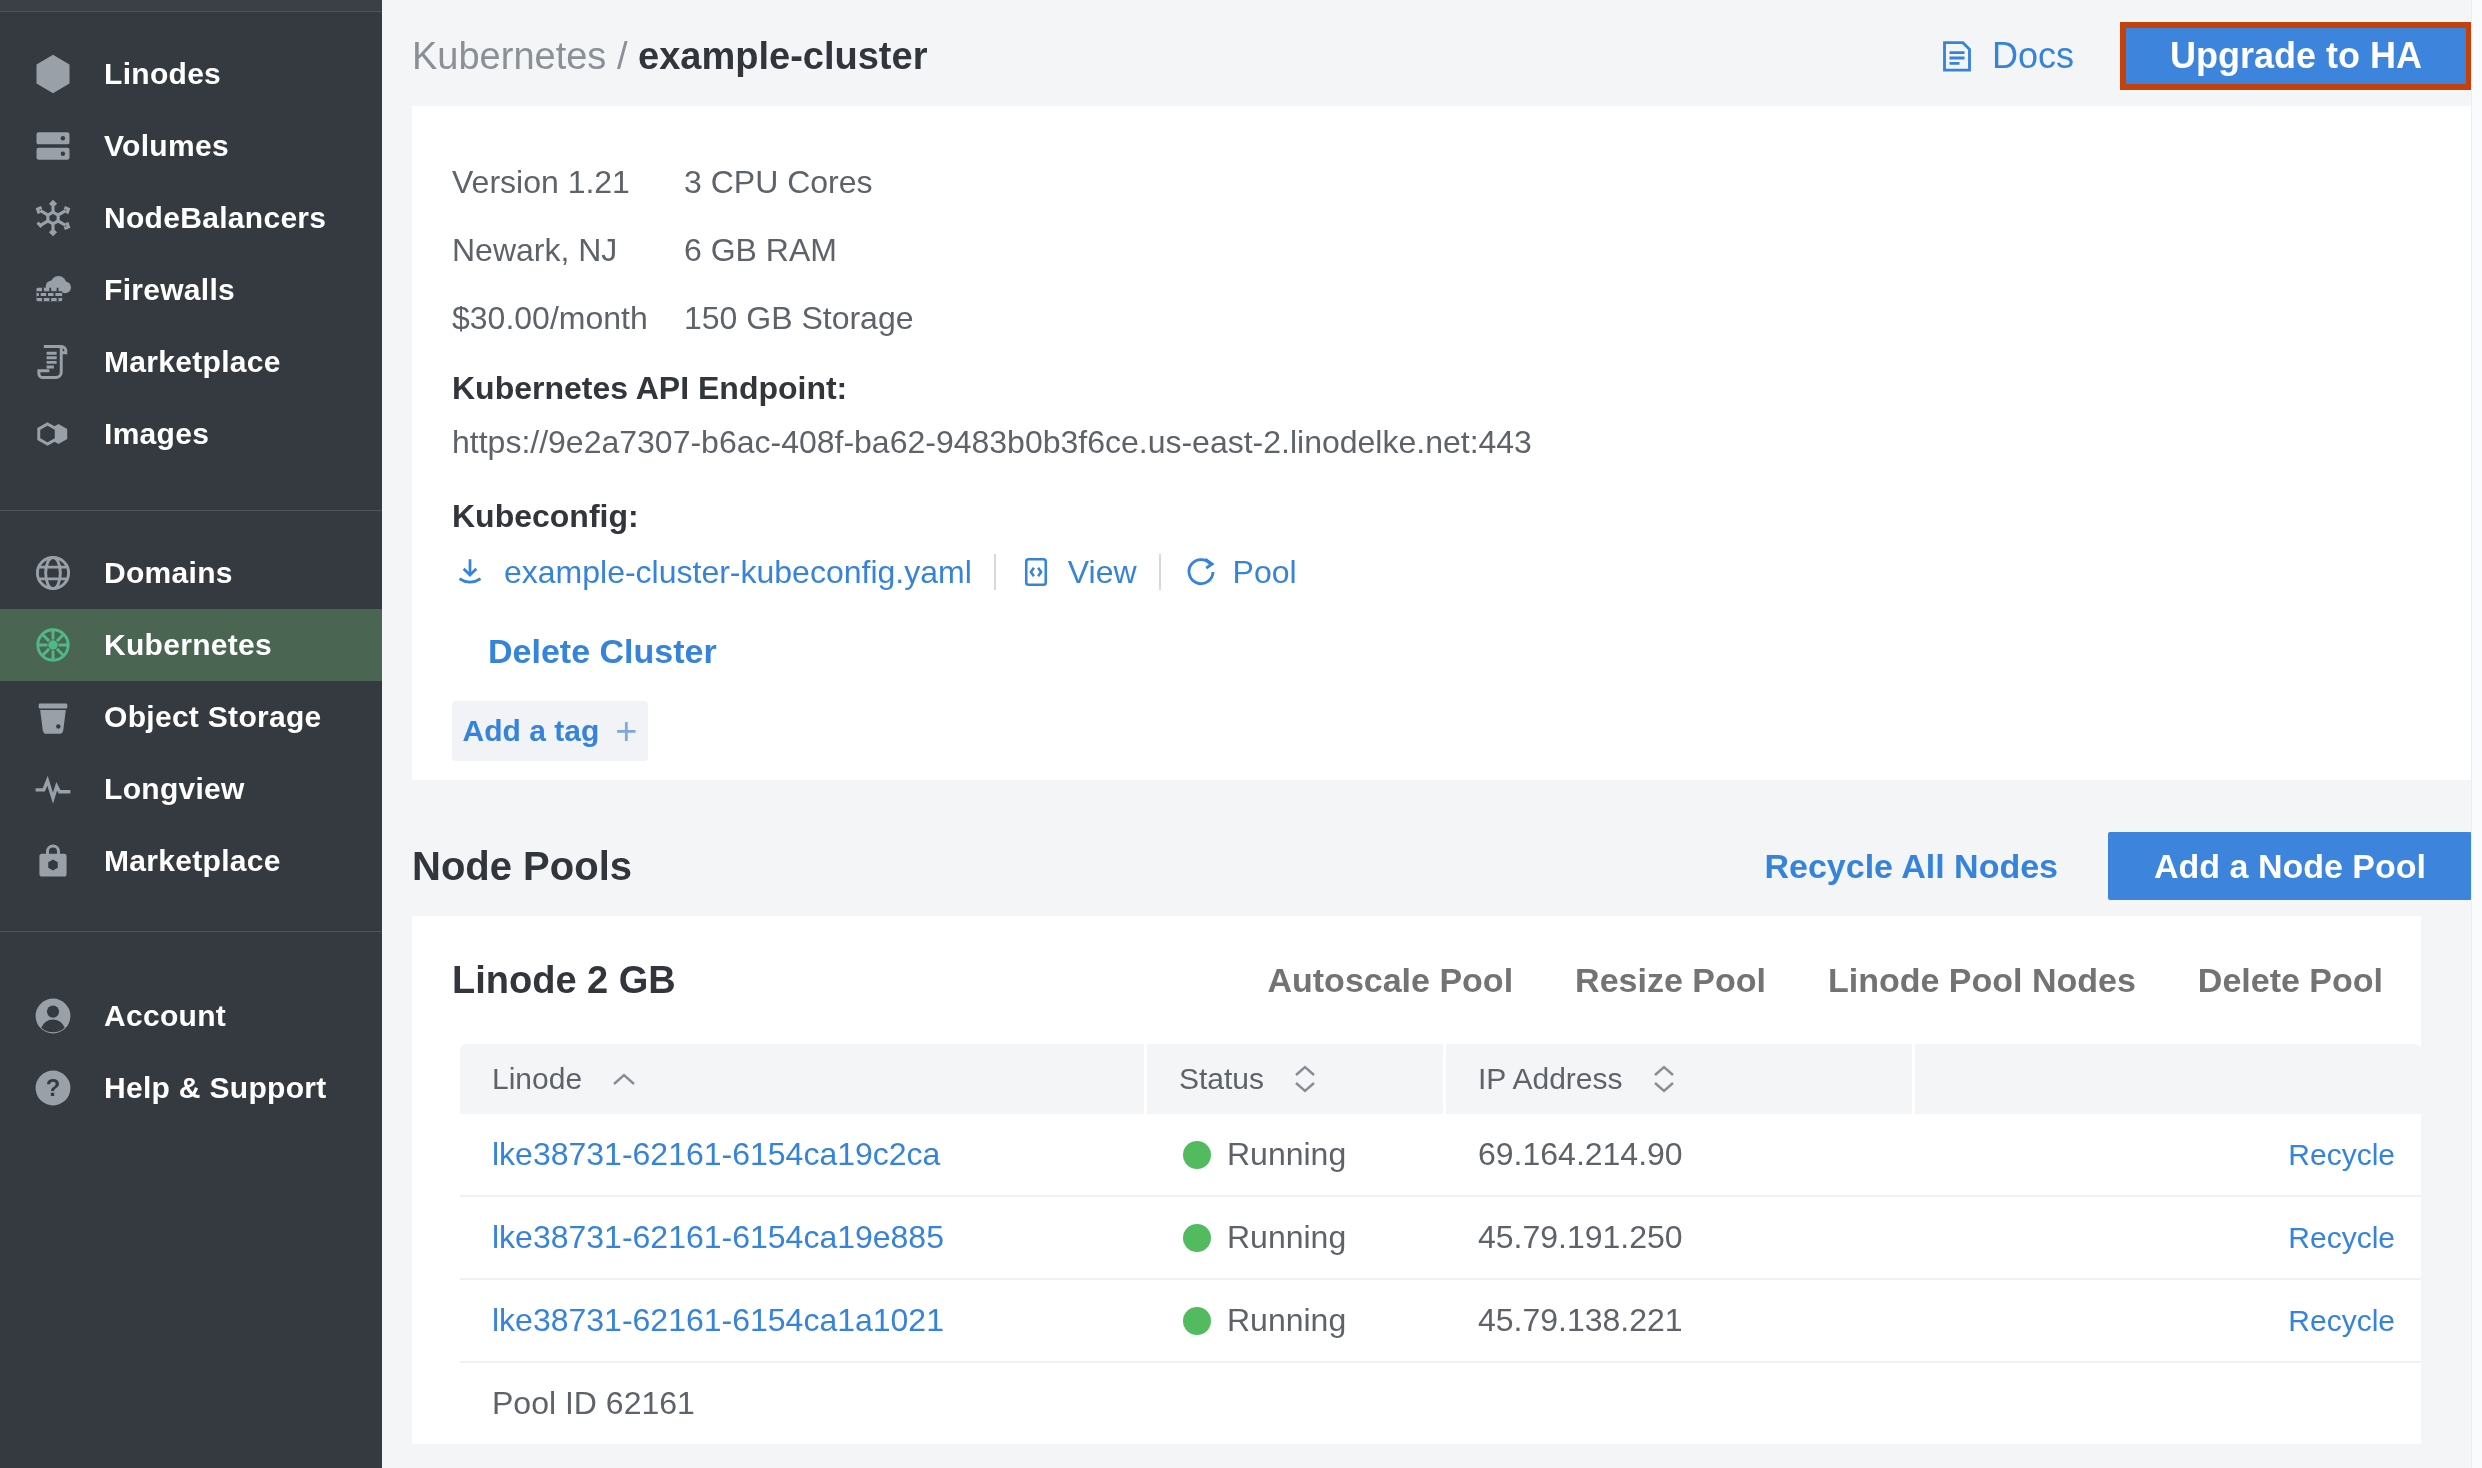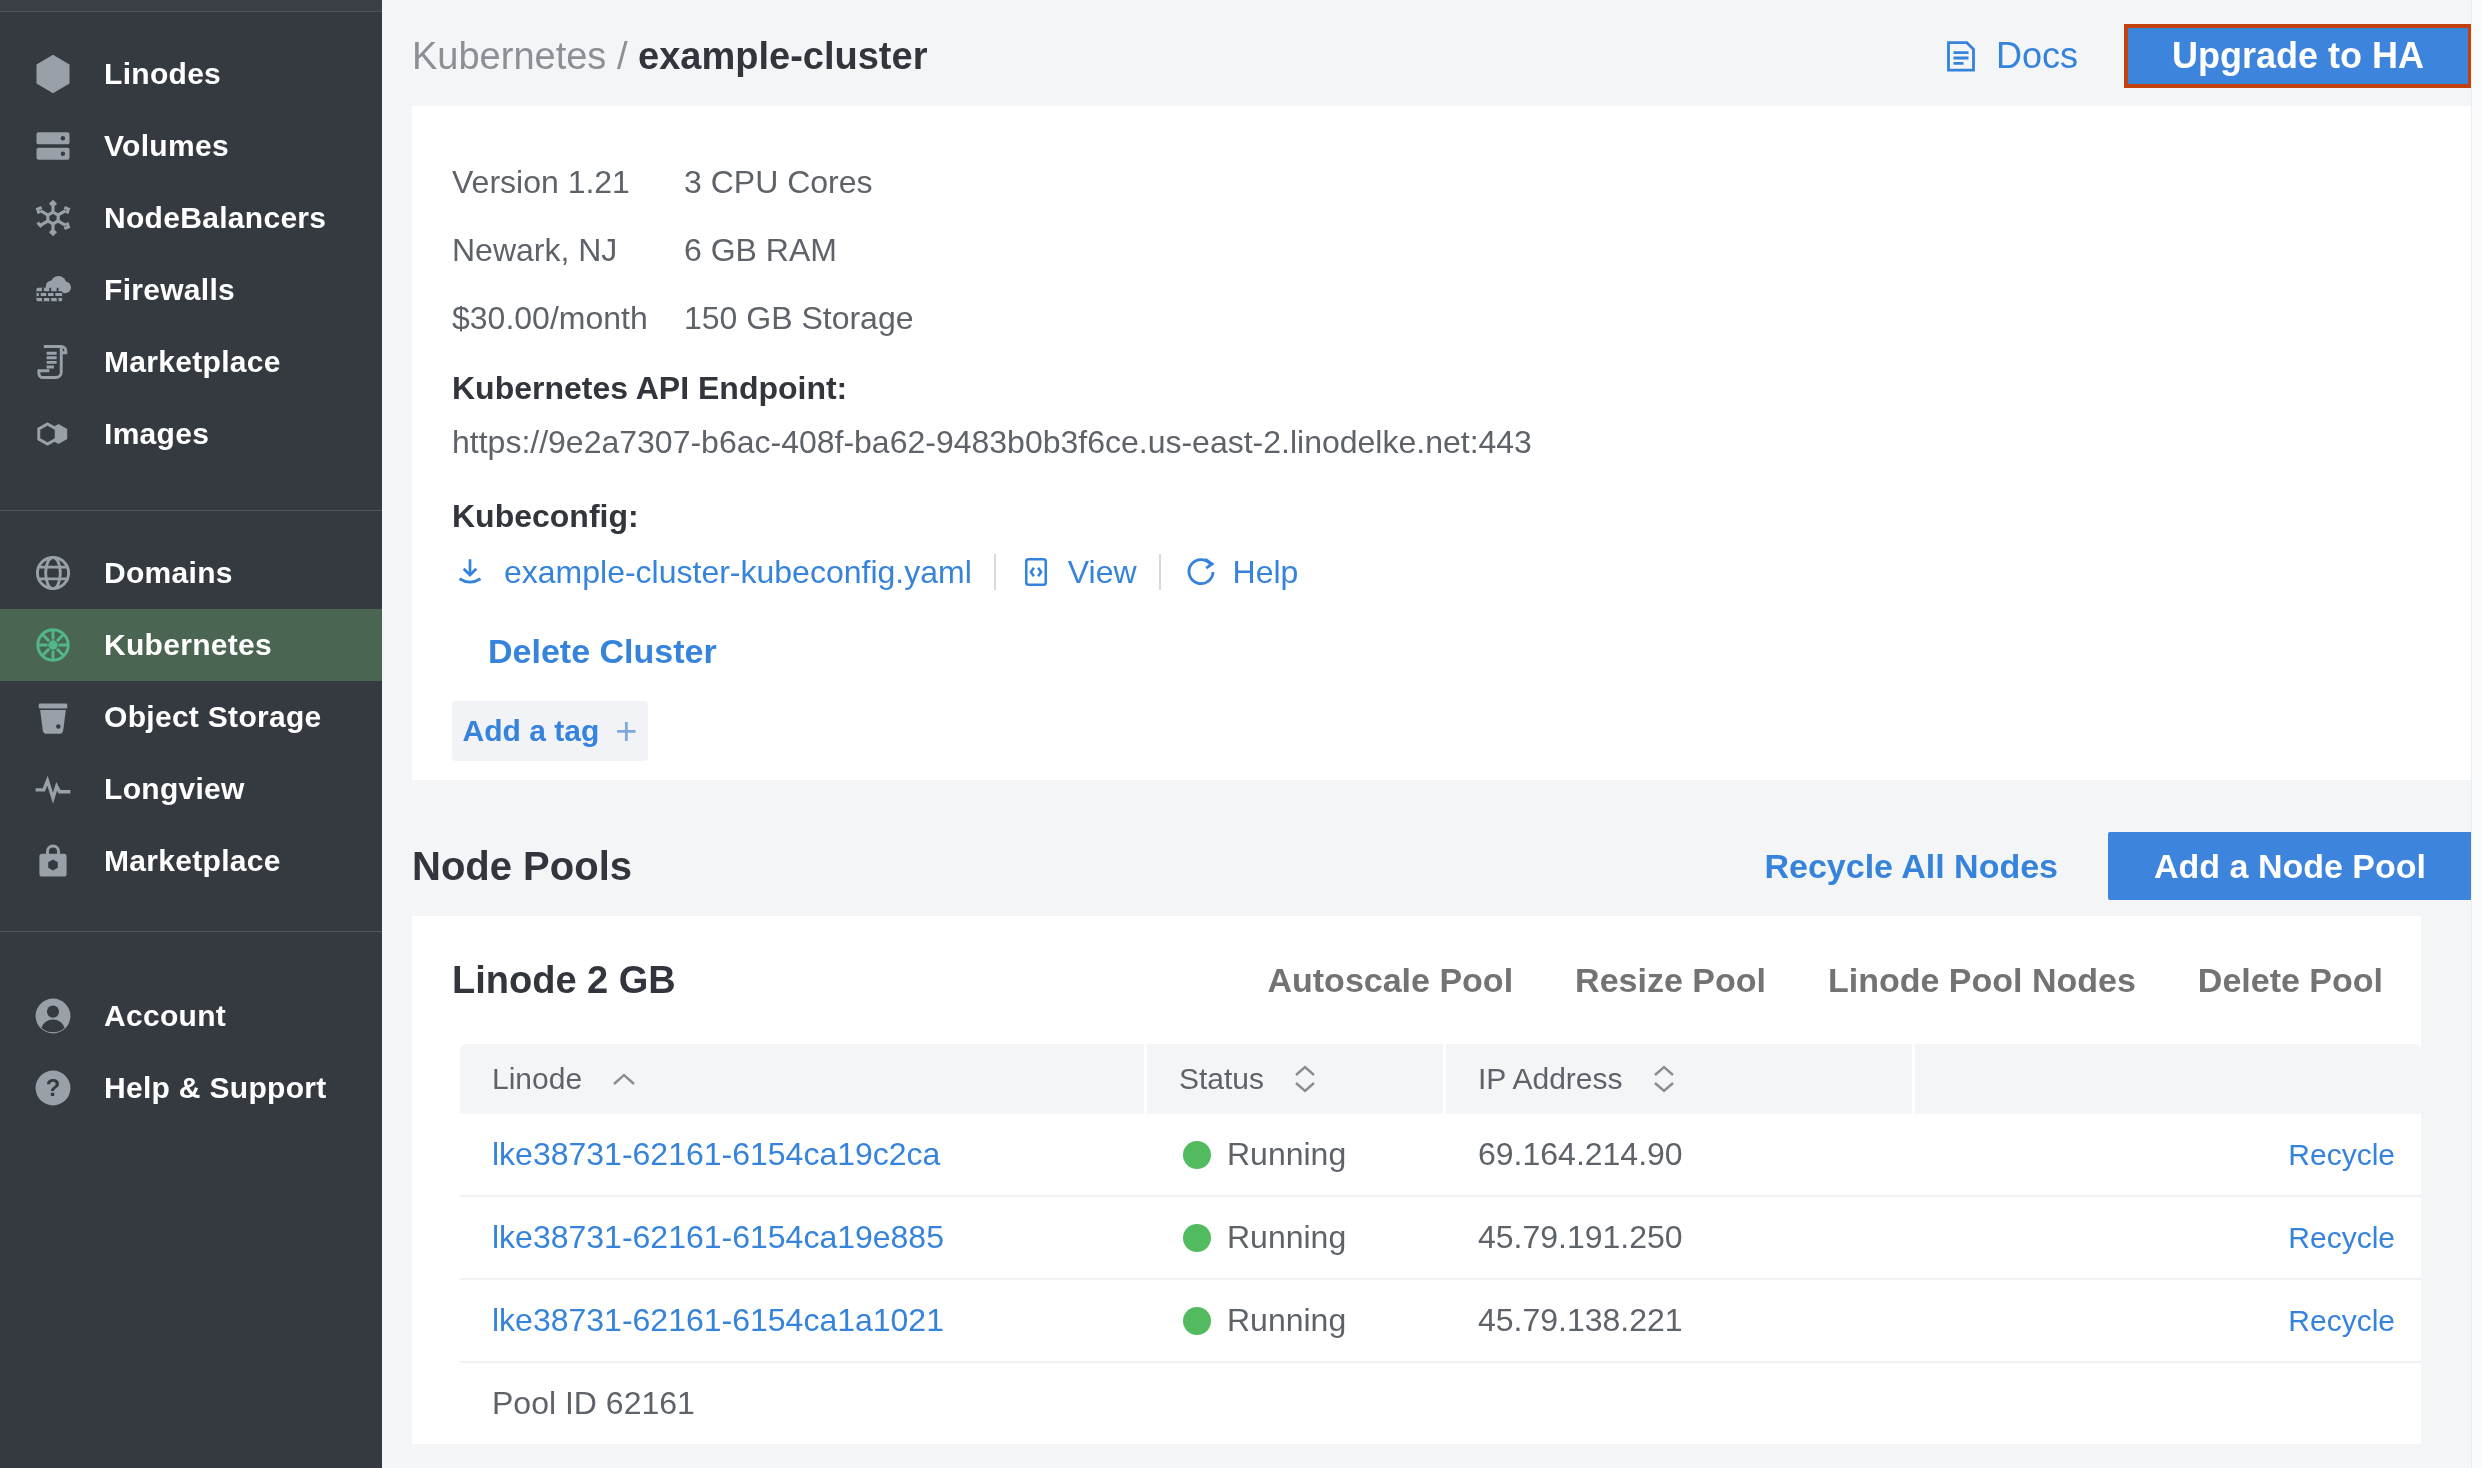--- a/index.html
+++ b/index.html
@@ -23,21 +23,21 @@
   
   .main { position:absolute; left:382px; top:0; right:0; height:100%; padding:0 10px 0 30px; }
   .scroll-strip { position:absolute; right:0; top:0; width:11px; height:100%; background:#FAFBFC; border-left:1px solid #ECEDEF; }
 
   .topbar { height:106px; display:flex; align-items:center; justify-content:space-between; padding-top:6px; }
   .breadcrumb { font-size:38px; color:#8A9096; }
   .breadcrumb .crumb-current { color:#32363C; font-weight:700; }
   .topbar-right { display:flex; align-items:center; gap:46px; }
   .docs-link { display:flex; align-items:center; gap:15px; color:#3683DC; font-size:36px; cursor:pointer; }
   .docs-link svg { width:40px; height:42px; }
-  .upgrade-wrap { border:4px solid #c2410c; }
+  .upgrade-wrap { border:6px solid #c2410c; }
   .upgrade-btn { display:flex; align-items:center; justify-content:center; height:56px; padding:0 44px;
                  background:#3C84DC; color:#FFFFFF; font-size:36px; font-weight:700; border:none; cursor:pointer; }
 
   
   .summary-card { background:#FFFFFF; height:674px; padding:42px 40px 0 40px; overflow:hidden; }
   .spec-row { display:flex; align-items:center; height:68px; font-size:32px; color:#5E6369; }
   .spec-label { width:232px; }
   .section-label { font-size:32px; font-weight:700; color:#32363C; margin-top:14px; line-height:44px; }
   .endpoint-url { font-size:32px; color:#5E6369; margin-top:10px; line-height:44px; }
   .kubeconfig-label { margin-top:30px; }
@@ -272,21 +272,21 @@
           <span>View</span>
         </span>
         <span class="kc-sep"></span>
         <span class="kc-action">
           <span class="kc-icon">
             <svg viewBox="0 0 24 24" fill="none" stroke="#3683DC" stroke-width="1.9">
               <path d="M18.8 7.5 A8 8 0 1 0 20 12"></path>
               <polyline points="14.8,3.4 19.4,6.6 15.5,9.4" fill="none"></polyline>
             </svg>
           </span>
-          <span>Help</span>
+          <span>Pool</span>
         </span>
       </div>
 
       <div>
         <span class="delete-cluster">Delete Cluster</span>
       </div>
 
       <div class="add-tag">
         <span class="add-tag-label">Add a tag</span>
         <span class="add-tag-plus">+</span>

